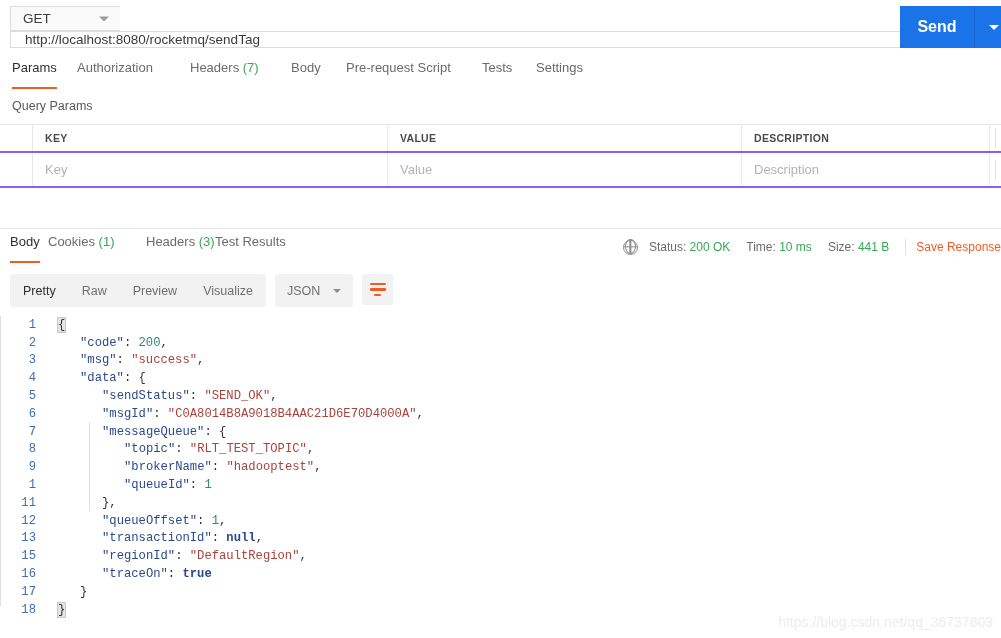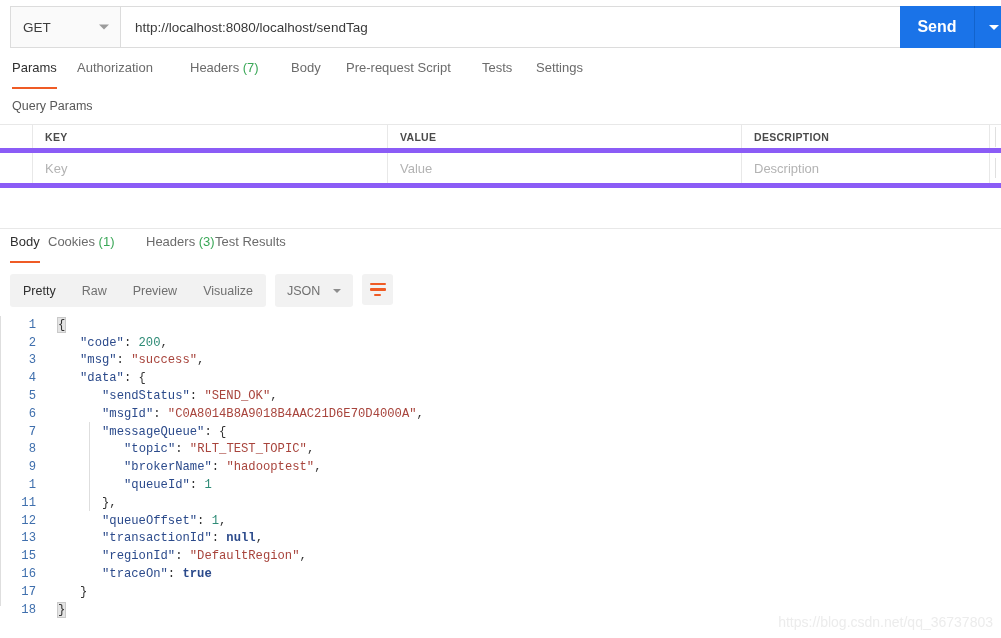--- a/index.html
+++ b/index.html
@@ -6,21 +6,21 @@
   html, body {
     margin: 0; padding: 0;
     width: 1001px; height: 638px;
     background: #ffffff;
     font-family: "Liberation Sans", sans-serif;
     overflow: hidden;
   }
   #app { position: relative; width: 1001px; height: 638px; background:#fff; }
 
   
-  .urlbar { position:absolute; left:10px; top:6px; width:991px; height:42px; display:flex; }
+  .urlbar { position:absolute; left:10px; top:6px; width:991px; height:42px; display:flex;flex-direction:column; }
   .method-box {
     width:110px; height:42px; border:1px solid #dcdcdc; background:#fafafa;
     display:flex; align-items:center; padding:0 12px; position:relative;
     border-right:none;
   }
   .method-label { font-size:13.5px; color:#3d3d3d; }
   .caret-down {
     position:absolute; right:11px; top:50%; transform:translateY(-50%);
     width:0;height:0;border-left:5px solid transparent;border-right:5px solid transparent;
     border-top:5px solid #9b9b9b;
@@ -58,21 +58,21 @@
   }
   .rtab.active .ul { display:block; }
   .cnt-green { color:#3aa757; }
 
   .query-params-label {
     position:absolute; left:12px; top:99px; font-size:12.5px; color:#585858;
   }
 
   
   .ptable { position:absolute; left:0; top:124px; width:1001px; }
-  .prow { display:flex; width:1001px; border-top:1px solid #e8e8e8; border-bottom:5px solid #8b5cf6; }
+  .prow { display:flex; width:1001px; border-top:1px solid #e8e8e8; border-bottom:2px solid #8b5cf6; }
   .prow.head { height:29px; background:#fff; }
   .prow.body { height:35px; border-top:none; }
   .pcell { display:flex; align-items:center; height:100%; border-right:1px solid #e8e8e8; padding-left:12px; }
   .c-check { width:33px; padding-left:0; }
   .c-key { width:355px; }
   .c-val { width:354px; }
   .c-desc { width:248px; }
   .c-tail { width:11px; border-right:none; padding-left:0; }
   .hdr-txt { font-size:10.5px; font-weight:bold; color:#4a4a4a; letter-spacing:0.3px; }
   .ph-txt { font-size:13px; color:#b3b3b3; }
@@ -131,21 +131,21 @@
 <body>
 
 <div id="app">
 
   <div class="urlbar">
     <div class="method-box">
       <span class="method-label">GET</span>
       <span class="caret-down"></span>
     </div>
     <div class="url-input">
-      <span>http://localhost:8080/localhost/sendTag</span>
+      <span>http://localhost:8080/rocketmq/sendTag</span>
     </div>
     <div class="send-wrap">
       <div class="send-btn">Send</div>
       <div class="send-split">
         <i></i>
       </div>
     </div>
   </div>
 
   <div class="req-tabs">
@@ -220,20 +220,39 @@
     </div>
     <div class="rtab" style="left:146px;">
       <span>Headers</span>
       <span class="cnt-green">(3)</span>
     </div>
     <div class="rtab" style="left:215px;">
       <span>Test Results</span>
     </div>
   </div>
 
+  <div class="res-meta">
+    <div class="globe">
+        <span class="el"></span>
+      </div>
+    <div class="meta-item">
+      <span>Status:</span>
+      <b>200 OK</b>
+    </div>
+    <div class="meta-item">
+      <span>Time:</span>
+      <b>10 ms</b>
+    </div>
+    <div class="meta-item">
+      <span>Size:</span>
+      <b>441 B</b>
+    </div>
+    <div class="meta-div"></div>
+    <div class="save-link">Save Response</div>
+  </div>
 
   <div class="fmt-bar">
     <div class="seg">
       <div class="seg-item active">Pretty</div>
       <div class="seg-item">Raw</div>
       <div class="seg-item">Preview</div>
       <div class="seg-item">Visualize</div>
     </div>
     <div class="json-sel">
       <span>JSON</span>

